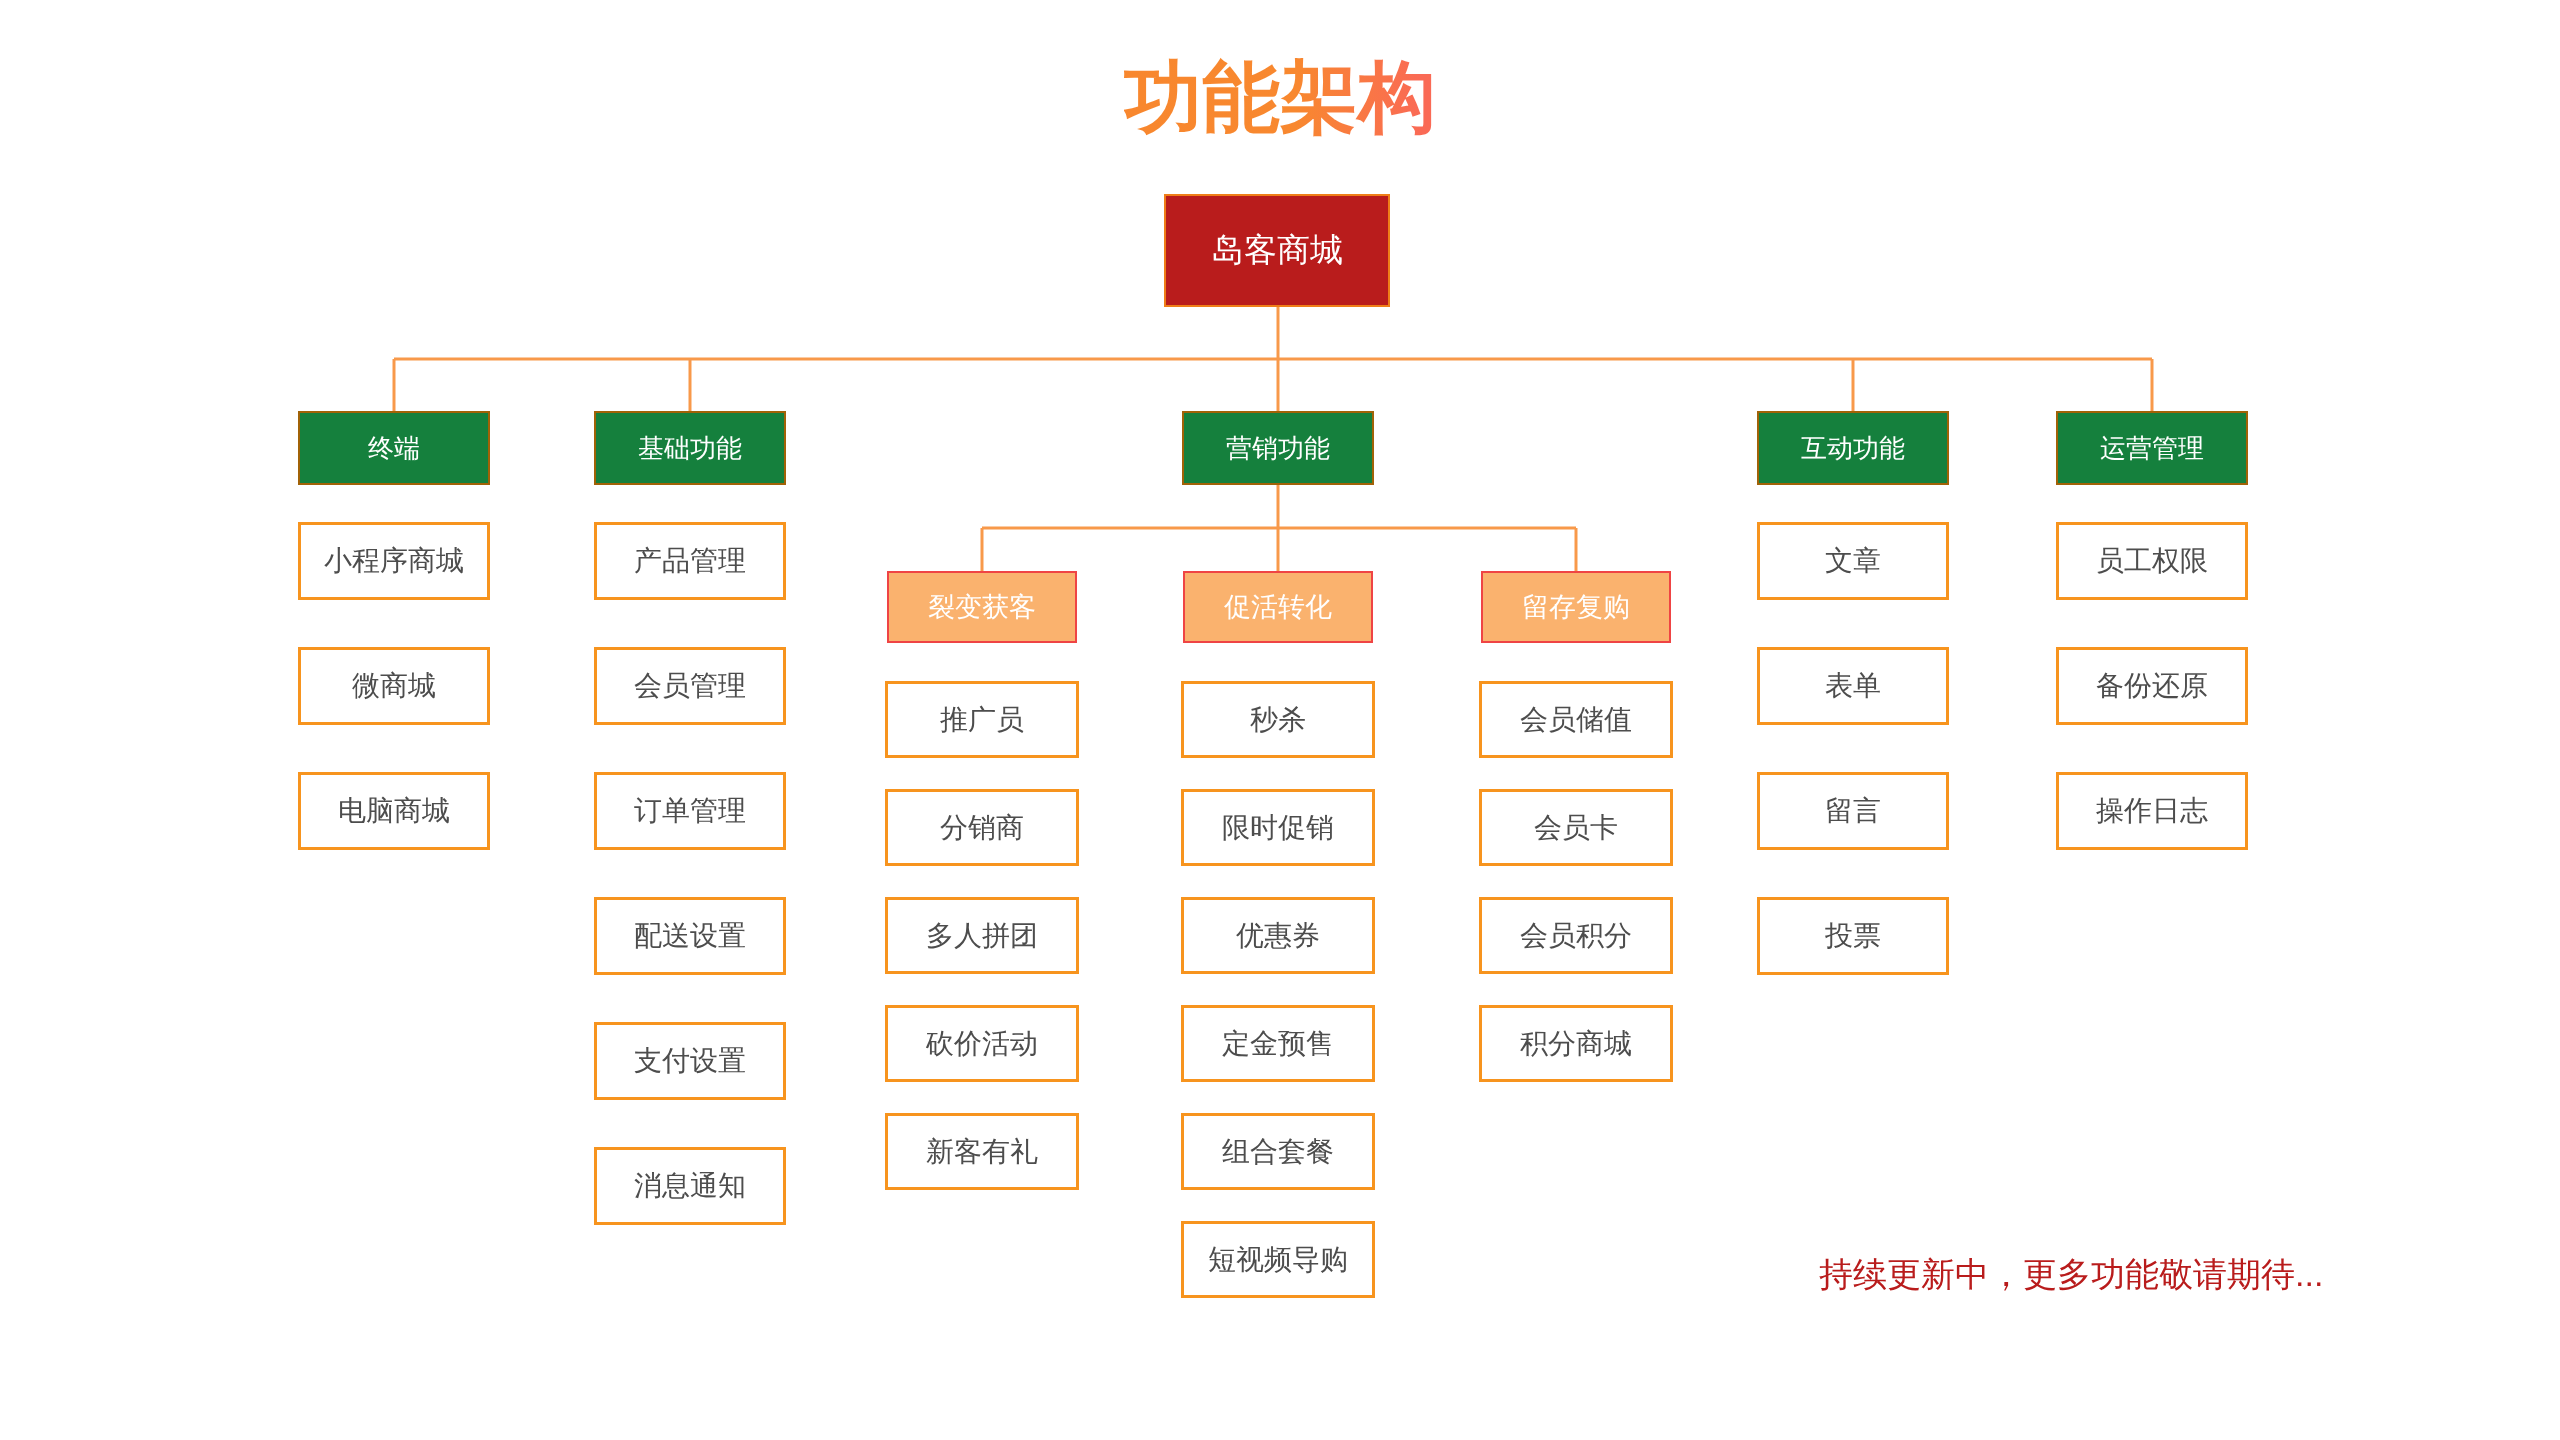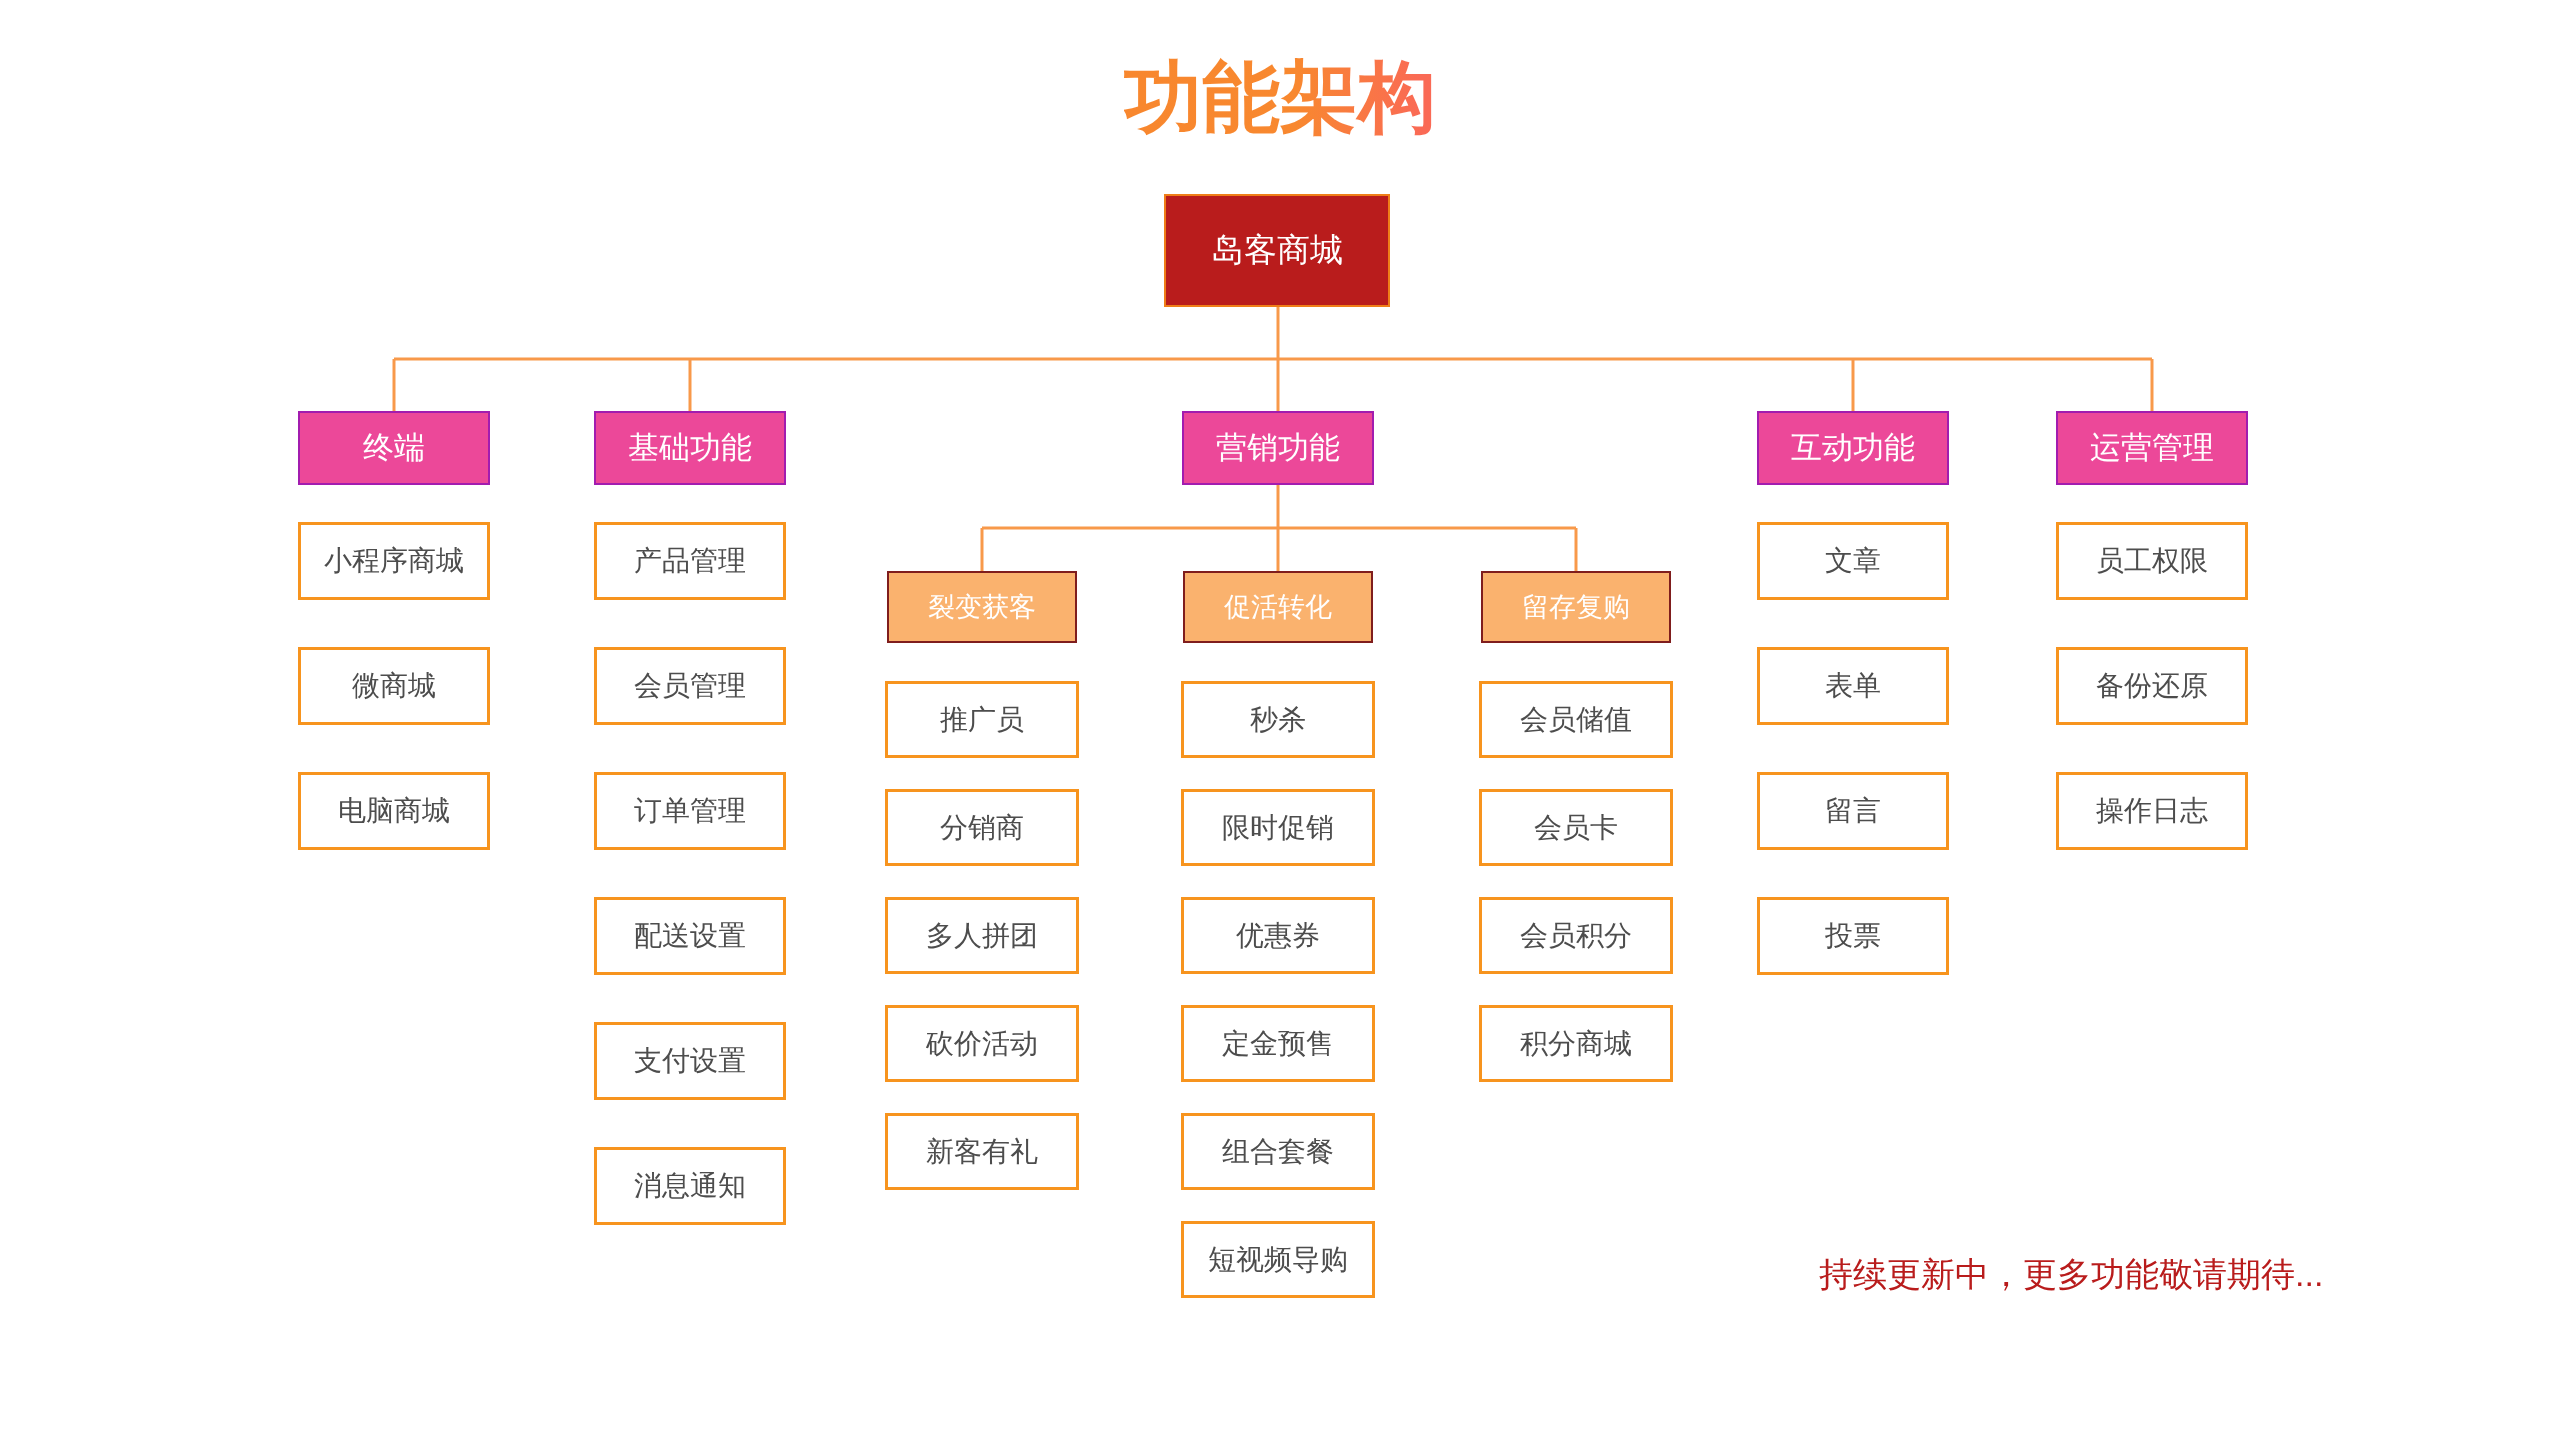--- a/index.html
+++ b/index.html
@@ -45,33 +45,33 @@
 
   .node {
     position: absolute;
     display: flex;
     align-items: center;
     justify-content: center;
     text-align: center;
     white-space: nowrap;
   }
   .solid {
-    background: #ec4899;
-    border: 2px solid #a21caf;
+    background: #15803d;
+    border: 2px solid #a16207;
     color: #ffffff;
-    font-size: 31px;
+    font-size: 26px;
   }
   .root {
     background: #b91c1c;
     border: 2px solid #ef7e18;
     font-size: 33px;
   }
   .light {
     background: #fab26e;
-    border: 2px solid #7f1d1d;
+    border: 2px solid #ef4444;
     color: #ffffff;
     font-size: 27px;
   }
 
   .leafcol {
     position: absolute;
     display: flex;
     flex-direction: column;
   }
   .leafcol.std { top: 522px; gap: 47px; }

